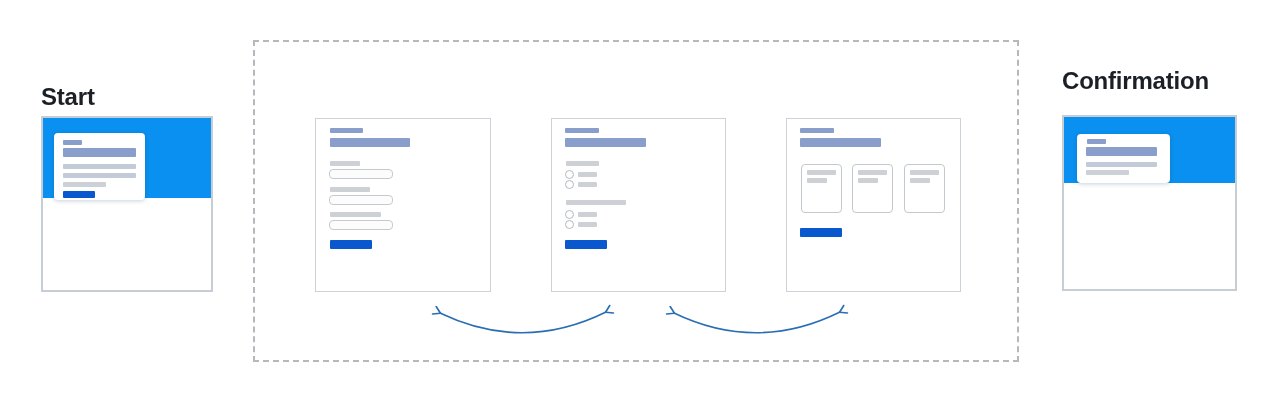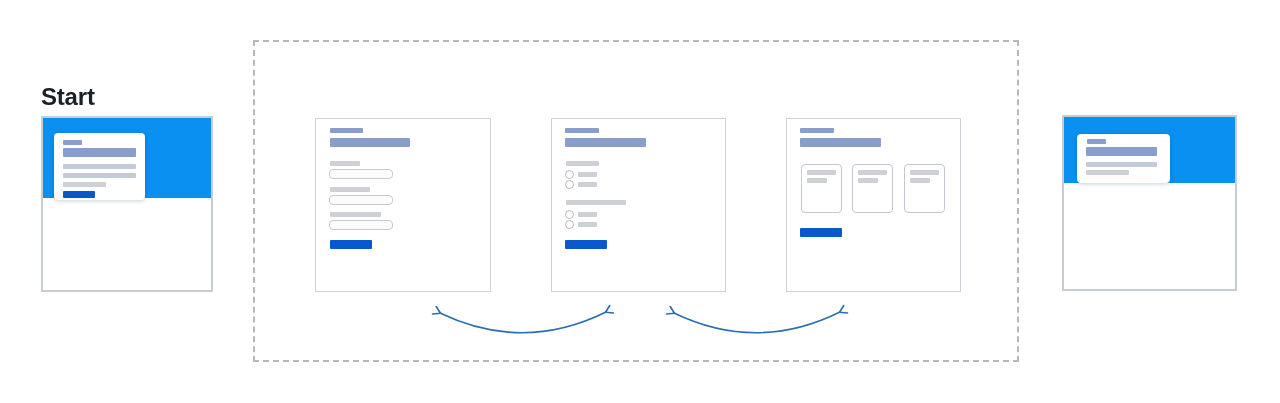--- a/index.html
+++ b/index.html
@@ -168,20 +168,21 @@
   <svg class="arrows" width="430" height="55" viewBox="0 0 430 55">
     <defs>
       <marker id="ah" viewBox="0 0 10 10" refX="1.5" refY="5" markerWidth="6.5" markerHeight="6.5" orient="auto-start-reverse">
         <path d="M7.5,1 L1,5 L7.5,9"></path>
       </marker>
     </defs>
     <path d="M15,13 Q98,53 181,12" marker-start="url(#ah)" marker-end="url(#ah)"></path>
     <path d="M249,13 Q332,53 415,12" marker-start="url(#ah)" marker-end="url(#ah)"></path>
   </svg>
 
+  <h2 class="title" style="left:1062px; top:68px;">Confirmation</h2>
 
   <div class="device-card" style="left:1062px; top:115px; width:175px; height:176px;">
     <div class="blue-header" style="height:66px;"></div>
     <div class="float-card" style="left:13px; top:17px; width:93px; height:49px;">
       <div class="bar periwinkle-bg" style="left:10px; top:5px; width:19px; height:5px;"></div>
       <div class="bar periwinkle-bg" style="left:9px; top:13px; width:71px; height:9px;"></div>
       <div class="bar bluegrey-bg" style="left:9px; top:28px; width:71px; height:5px;"></div>
       <div class="bar grey-bg" style="left:9px; top:36px; width:43px; height:5px;"></div>
     </div>
   </div>

